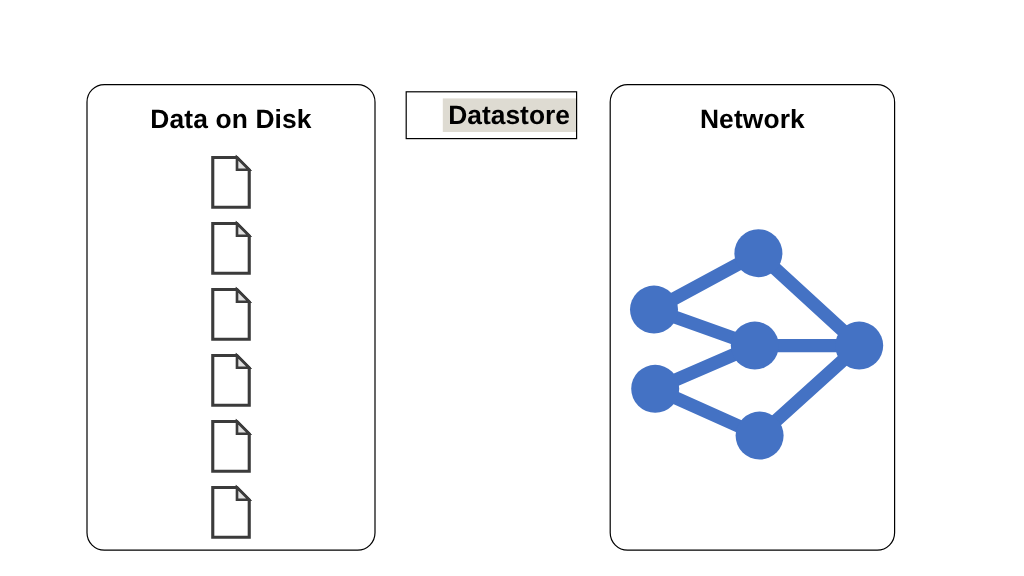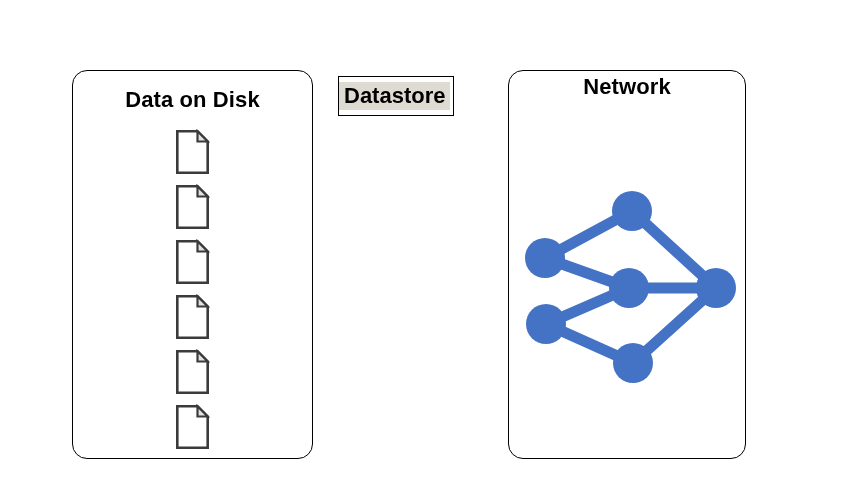--- a/index.html
+++ b/index.html
@@ -52,21 +52,21 @@
     width: 100%;
     text-align: center;
     font-size: 22px;
     font-weight: bold;
     color: #000000;
     letter-spacing: 0.1px;
     line-height: 1;
     white-space: nowrap;
   }
   #panel-disk .panel-title { top: 18px; }
-  #panel-network .panel-title { top: 5px; }
+  #panel-network .panel-title { top: 18px; }
 
   
   #doc-column {
     position: absolute;
     left: 0;
     top: 58px;
     width: 100%;
     display: flex;
     flex-direction: column;
     align-items: center;
@@ -76,28 +76,28 @@
     display: block;
     width: 35px;
     height: 46px;
   }
 
   
   #datastore-box {
     position: absolute;
     left: 338px;
     top: 50px;
-    width: 116px;
+    width: 143px;
     height: 40px;
     box-sizing: border-box;
     background: #ffffff;
     border: 1.8px solid #000000;
     display: flex;
     align-items: center;
-    justify-content: flex-start;
+    justify-content: flex-end;
   }
   #datastore-label {
     display: inline-block;
     background: #dedbd2;
     color: #000000;
     font-size: 22px;
     font-weight: bold;
     line-height: 1.18;
     padding: 1px 5px 2px 5px;
     white-space: nowrap;

